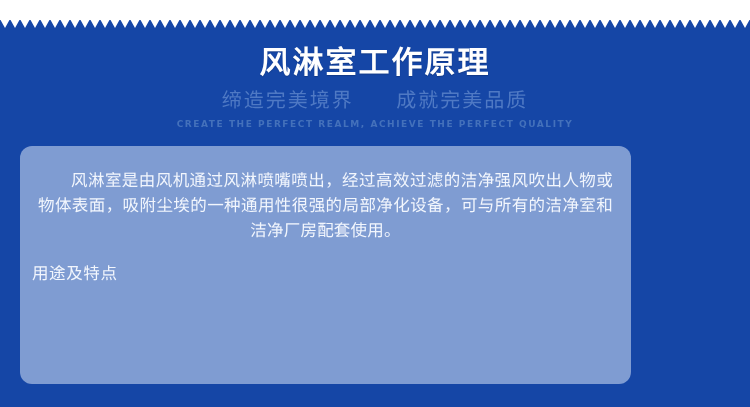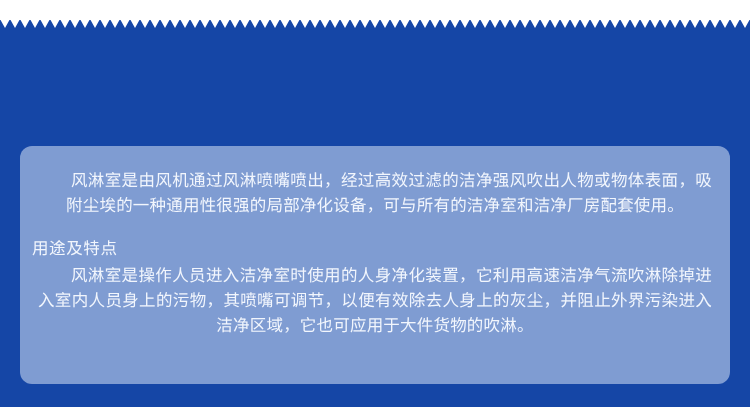--- a/index.html
+++ b/index.html
@@ -92,21 +92,21 @@
     line-height: 14px;
     margin-top: 3px;
     white-space: nowrap;
   }
 
   
   .content-panel {
     position: absolute;
     left: 20px;
     top: 146px;
-    width: 710px;
+    width: 611px;
     height: 238px;
     background: #7f9cd2;
     border-radius: 12px 12px 12px 12px;
     box-sizing: border-box;
     padding: 22px 12px 0 12px;
     z-index: 5;
   }
 
   .para {
     color: #f2f6fd;
@@ -140,20 +140,28 @@
   <div class="banner-bg" data-interactable="false"></div>
 
   <div class="top-white" data-interactable="false"></div>
 
   <div class="sawtooth" data-interactable="false">
     <svg width="750" height="9" viewBox="0 0 750 9" preserveAspectRatio="none" xmlns="http://www.w3.org/2000/svg" aria-hidden="true">
       <path id="teeth" fill="#ffffff" d="M0,0 L5.00,9 L10.00,0 L15.00,9 L20.00,0 L25.00,9 L30.00,0 L35.00,9 L40.00,0 L45.00,9 L50.00,0 L55.00,9 L60.00,0 L65.00,9 L70.00,0 L75.00,9 L80.00,0 L85.00,9 L90.00,0 L95.00,9 L100.00,0 L105.00,9 L110.00,0 L115.00,9 L120.00,0 L125.00,9 L130.00,0 L135.00,9 L140.00,0 L145.00,9 L150.00,0 L155.00,9 L160.00,0 L165.00,9 L170.00,0 L175.00,9 L180.00,0 L185.00,9 L190.00,0 L195.00,9 L200.00,0 L205.00,9 L210.00,0 L215.00,9 L220.00,0 L225.00,9 L230.00,0 L235.00,9 L240.00,0 L245.00,9 L250.00,0 L255.00,9 L260.00,0 L265.00,9 L270.00,0 L275.00,9 L280.00,0 L285.00,9 L290.00,0 L295.00,9 L300.00,0 L305.00,9 L310.00,0 L315.00,9 L320.00,0 L325.00,9 L330.00,0 L335.00,9 L340.00,0 L345.00,9 L350.00,0 L355.00,9 L360.00,0 L365.00,9 L370.00,0 L375.00,9 L380.00,0 L385.00,9 L390.00,0 L395.00,9 L400.00,0 L405.00,9 L410.00,0 L415.00,9 L420.00,0 L425.00,9 L430.00,0 L435.00,9 L440.00,0 L445.00,9 L450.00,0 L455.00,9 L460.00,0 L465.00,9 L470.00,0 L475.00,9 L480.00,0 L485.00,9 L490.00,0 L495.00,9 L500.00,0 L505.00,9 L510.00,0 L515.00,9 L520.00,0 L525.00,9 L530.00,0 L535.00,9 L540.00,0 L545.00,9 L550.00,0 L555.00,9 L560.00,0 L565.00,9 L570.00,0 L575.00,9 L580.00,0 L585.00,9 L590.00,0 L595.00,9 L600.00,0 L605.00,9 L610.00,0 L615.00,9 L620.00,0 L625.00,9 L630.00,0 L635.00,9 L640.00,0 L645.00,9 L650.00,0 L655.00,9 L660.00,0 L665.00,9 L670.00,0 L675.00,9 L680.00,0 L685.00,9 L690.00,0 L695.00,9 L700.00,0 L705.00,9 L710.00,0 L715.00,9 L720.00,0 L725.00,9 L730.00,0 L735.00,9 L740.00,0 L745.00,9 L750.00,0 L750,0 L750,-1 L0,-1 Z"></path>
     </svg>
   </div>
 
+  <div class="header" data-interactable="false">
+    <span class="main-title" data-interactable="false">风淋室工作原理</span>
+    <span class="sub-title" data-interactable="false">
+      <span data-interactable="false">缔造完美境界</span>
+      <span class="gap" data-interactable="false"></span>
+      <span data-interactable="false">成就完美品质</span>
+    </span>
+    <span class="eng-title" data-interactable="false">CREATE THE PERFECT REALM, ACHIEVE THE PERFECT QUALITY</span>
+  </div>
 
   <div class="content-panel" data-interactable="false">
     <p class="para" data-interactable="false">风淋室是由风机通过风淋喷嘴喷出，经过高效过滤的洁净强风吹出人物或物体表面，吸附尘埃的一种通用性很强的局部净化设备，可与所有的洁净室和洁净厂房配套使用。</p>
     <p class="section-head" data-interactable="false">用途及特点</p>
-    <p class="para second" data-interactable="false">风淋室是操作人员进入洁净室时使用的人身净化装置，它利用高速洁净气流吹淋除掉进入室内人员身上的污物，其喷嘴可调节，以便有效除去人身上的灰尘，并阻止外界污染进入洁净区域，它也可应用于大件货物的吹淋。</p>
   </div>
 
 </div>
 
 </body></html>

